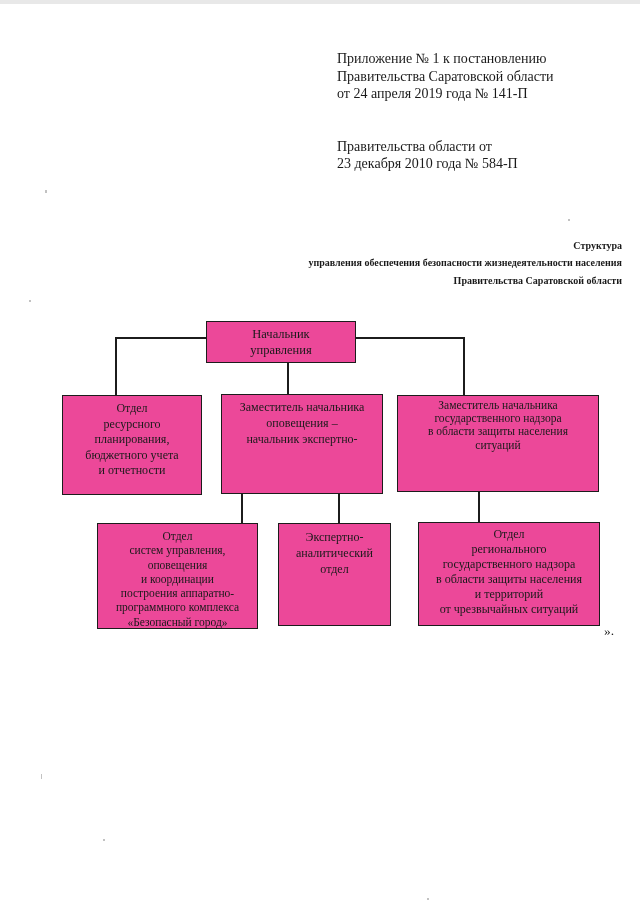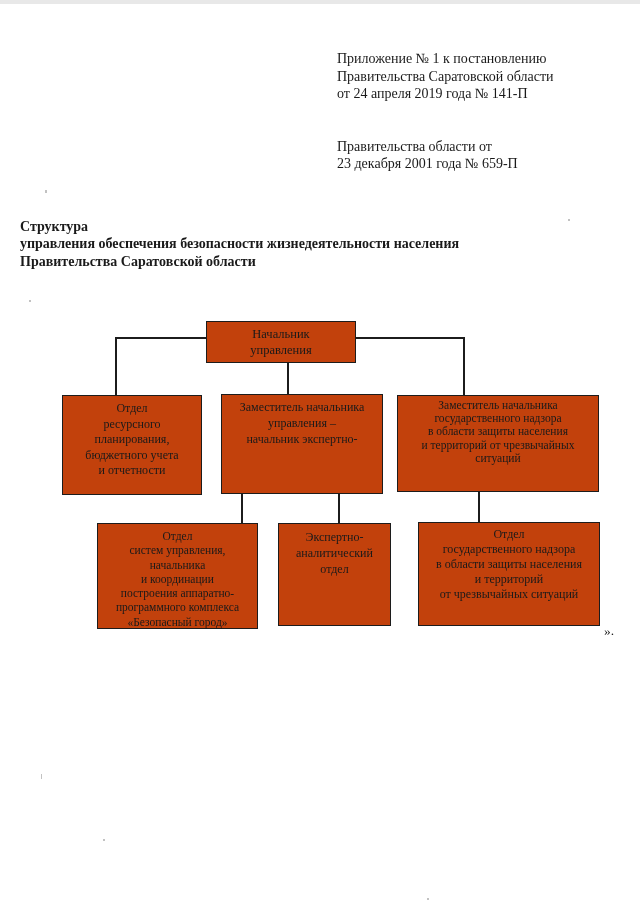--- a/index.html
+++ b/index.html
@@ -8,27 +8,27 @@
     font-family:"Liberation Serif","DejaVu Serif",serif; color:#1a1a1a;
     overflow:hidden; margin:4px auto;
   }
 
   
   .hdr { position:absolute; left:337px; top:46px; font-size:14px; line-height:17.5px; }
   .hdr .blk2 { margin-top:35px; }
 
   
   .title {
-    position:absolute; left:20px; top:214px; width:602px;
-    text-align:left; font-weight:bold; font-size:14px; line-height:17.3px;
+    position:absolute; left:20px; top:233px; width:602px;
+    text-align:right; font-weight:bold; font-size:10px; line-height:17.3px;
   }
 
   
   .box {
-    position:absolute; box-sizing:border-box; background:#c2410c;
+    position:absolute; box-sizing:border-box; background:#ec4899;
     border:1.6px solid #1c1c1c; text-align:center;
   }
   .b-head { left:206px; top:317px; width:150px; height:42px; font-size:12.5px; line-height:16px; padding-top:4px; }
   .b-a    { left:62px;  top:391px; width:140px; height:100px; font-size:12px;   line-height:15.5px; padding-top:5px; }
   .b-b    { left:221px; top:390px; width:162px; height:100px; font-size:12px;   line-height:16px;   padding-top:4px; }
   .b-c    { left:397px; top:391px; width:202px; height:97px;  font-size:11.5px; line-height:13.2px; padding-top:3px; }
   .b-d    { left:97px;  top:519px; width:161px; height:106px; font-size:11.5px; line-height:14.3px; padding-top:5px; }
   .b-e    { left:278px; top:519px; width:113px; height:103px; font-size:12px;   line-height:16px;   padding-top:5px; }
   .b-f    { left:418px; top:518px; width:182px; height:104px; font-size:12px;   line-height:15px;   padding-top:4px; }
 
@@ -60,21 +60,21 @@
 <div class="page">
 
   <div class="hdr">
     <div class="blk">
       <div>Приложение № 1 к постановлению</div>
       <div>Правительства Саратовской области</div>
       <div>от 24 апреля 2019 года № 141-П</div>
     </div>
     <div class="blk blk2">
       <div>Правительства области от</div>
-      <div>23 декабря 2001 года № 659-П</div>
+      <div>23 декабря 2010 года № 584-П</div>
     </div>
   </div>
 
   <div class="title">
     <div>Структура</div>
     <div>управления обеспечения безопасности жизнедеятельности населения</div>
     <div>Правительства Саратовской области</div>
   </div>
 
   <div>
@@ -96,50 +96,50 @@
     <div class="box b-a">
       <div>Отдел</div>
       <div>ресурсного</div>
       <div>планирования,</div>
       <div>бюджетного учета</div>
       <div>и отчетности</div>
     </div>
 
     <div class="box b-b">
       <div>Заместитель начальника</div>
-      <div>управления –</div>
+      <div>оповещения –</div>
       <div>начальник экспертно-</div>
     </div>
 
     <div class="box b-c">
       <div>Заместитель начальника</div>
       <div>государственного надзора</div>
       <div>в области защиты населения</div>
-      <div>и территорий от чрезвычайных</div>
       <div>ситуаций</div>
     </div>
 
     <div class="box b-d">
       <div>Отдел</div>
       <div>систем управления,</div>
-      <div>начальника</div>
+      <div>оповещения</div>
       <div>и координации</div>
       <div>построения аппаратно-</div>
       <div>программного комплекса</div>
       <div>«Безопасный город»</div>
     </div>
 
     <div class="box b-e">
       <div>Экспертно-</div>
       <div>аналитический</div>
       <div>отдел</div>
     </div>
 
     <div class="box b-f">
       <div>Отдел</div>
+      <div>регионального</div>
       <div>государственного надзора</div>
       <div>в области защиты населения</div>
       <div>и территорий</div>
       <div>от чрезвычайных ситуаций</div>
     </div>
 
     <div class="closing">».</div>
   </div>
 
   <div class="speck sp1"></div>

